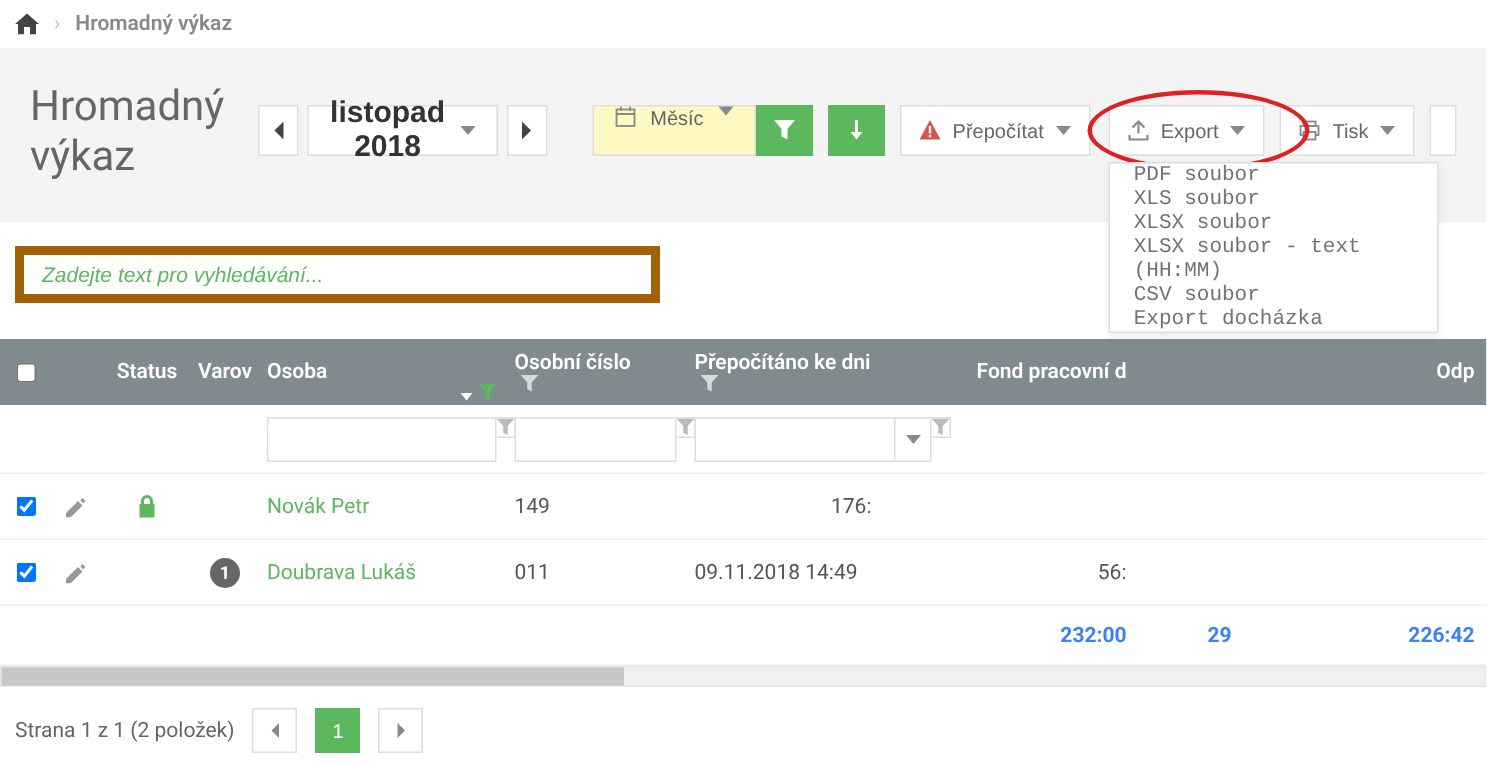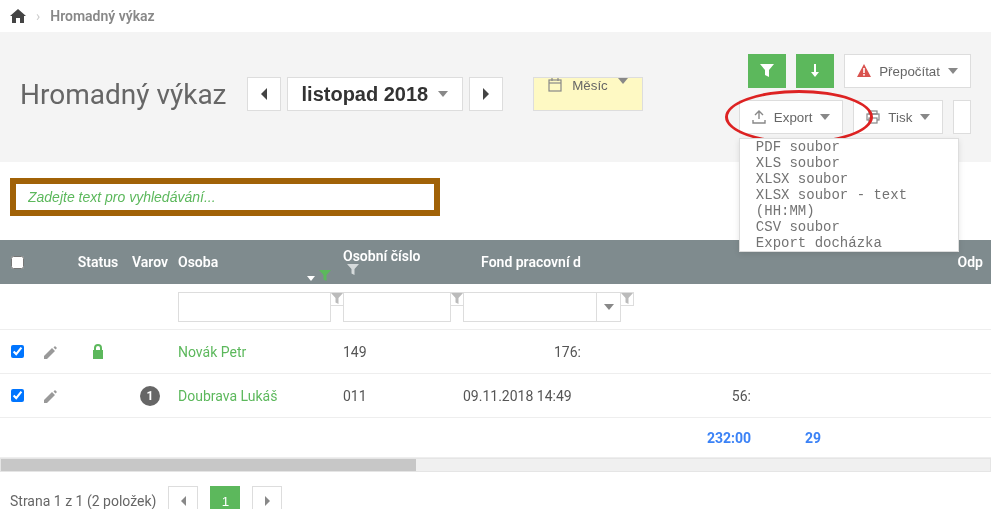--- a/index.html
+++ b/index.html
@@ -27,21 +27,21 @@
     background: #f4f4f4;
     padding: 22px 20px 28px 20px;
   }
   .titlebar-row {
     display: flex;
     align-items: center;
   }
   .titlebar-right {
     margin-left: auto;
     display: flex;
-    flex-direction: column;
+    flex-direction: row;
     gap: 12px;
     align-items: flex-end;
     position: relative;
   }
   .title-text {
     font-size: 28px;
     font-weight: 400;
     color: #666;
     margin-right: 20px;
   }
@@ -385,20 +385,26 @@
             <path fill="currentColor" d="M0 0h12L7.5 5v6l-3-1.5V5z"></path>
           </svg>
       </span>
     </div>
     <div class="col-num">
       <span>Osobní číslo</span>
       <svg class="head-icon" width="12" height="12" viewBox="0 0 12 12">
           <path fill="#d5dadb" d="M0 0h12L7.5 5v6l-3-1.5V5z"></path>
         </svg>
     </div>
+    <div class="col-date">
+      <span>Přepočítáno ke dni</span>
+      <svg class="head-icon" width="12" height="12" viewBox="0 0 12 12">
+          <path fill="#d5dadb" d="M0 0h12L7.5 5v6l-3-1.5V5z"></path>
+        </svg>
+    </div>
     <div class="col-fund">Fond pracovní d</div>
     <div class="col-days"></div>
     <div class="col-off">Odp</div>
   </div>
 
   <div class="grid-filter">
     <div class="col-chk"></div>
       <div class="col-edit"></div>
     <div class="col-status"></div>
       <div class="col-warn"></div>
@@ -488,20 +494,21 @@
   <div class="grid-foot">
     <div class="col-chk"></div>
       <div class="col-edit"></div>
       <div class="col-status"></div>
     <div class="col-warn"></div>
       <div class="col-person"></div>
       <div class="col-num"></div>
       <div class="col-date"></div>
     <div class="col-fund">232:00</div>
     <div class="col-days">29</div>
+    <div class="col-off">226:42</div>
   </div>
 
   <div class="hscroll">
     <div class="hscroll-thumb"></div>
   </div>
 </div>
 
 <div class="pager">
   <span>Strana 1 z 1 (2 položek)</span>
   <button class="pager-btn">

